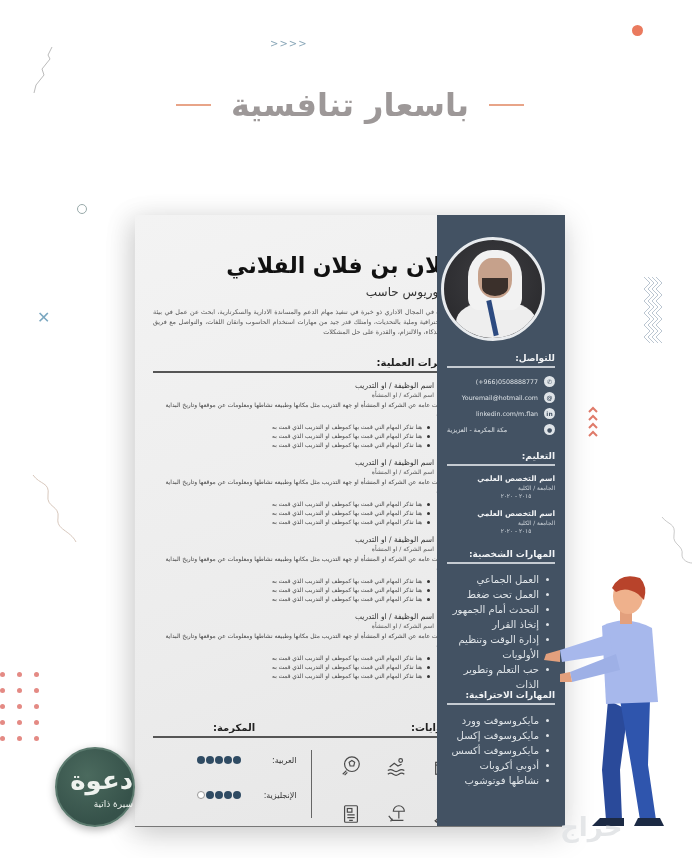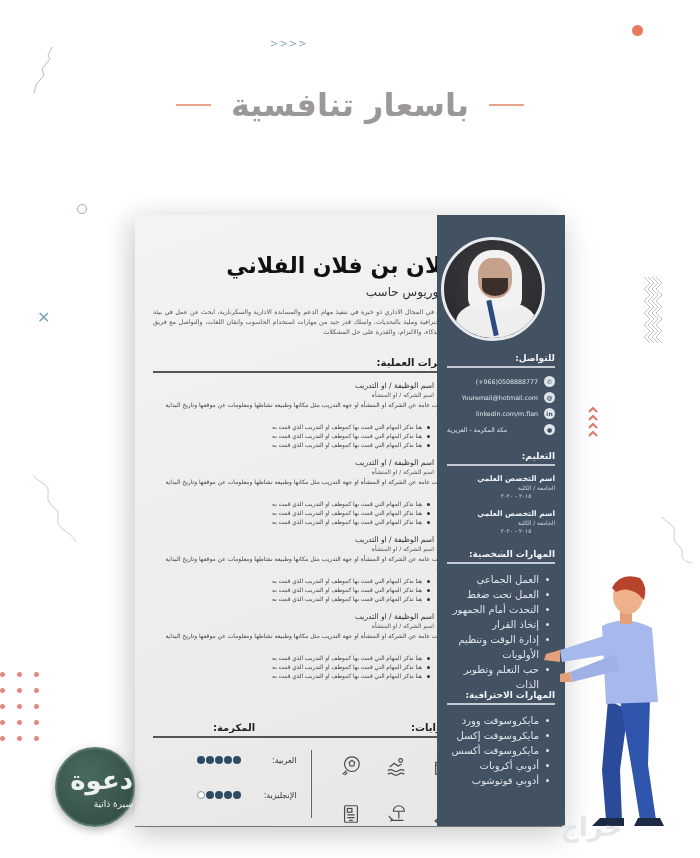--- a/index.html
+++ b/index.html
@@ -363,21 +363,21 @@
     </div>
 
     <div class="skills-pro">
       <div class="side-head">المهارات الاحترافية:</div>
       <div class="side-line"></div>
       <ul class="skill-list">
         <li>مايكروسوفت وورد</li>
         <li>مايكروسوفت إكسل</li>
         <li>مايكروسوفت أكسس</li>
         <li>أدوبي أكروبات</li>
-        <li>أدوبي فوتوشوب</li>
+        <li>نشاطها فوتوشوب</li>
       </ul>
     </div>
   </div>
 </div>
 
 <div class="logo">
   <div class="logo-mark">دعوة</div>
   <div class="logo-text">سيرة ذاتية</div>
 </div>
 

